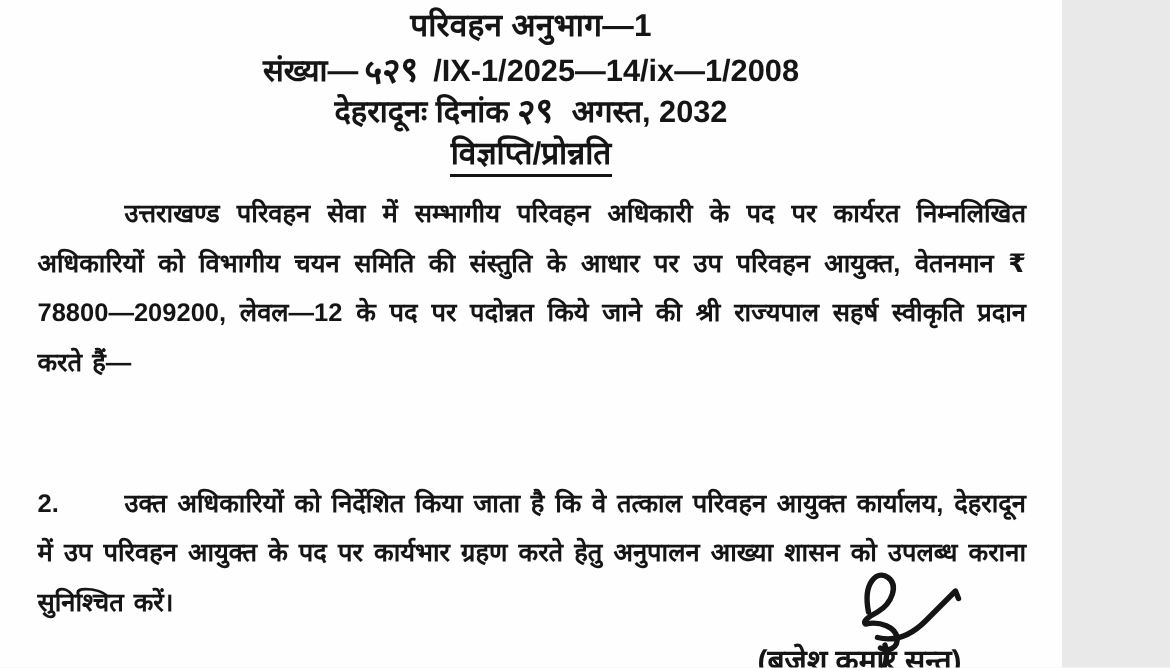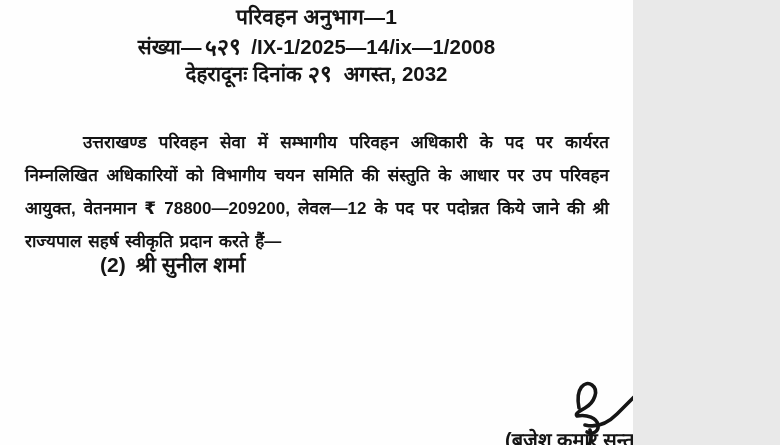--- a/index.html
+++ b/index.html
@@ -3,21 +3,21 @@
 <meta charset="utf-8">
 <style>
   html, body { margin: 0; padding: 0; }
   body {
     width: 780px; height: 445px;
     background: #e9e9e9;
     font-family: "Liberation Sans", "DejaVu Sans", sans-serif;
   }
   .page {
     position: relative;
-    width: 633px; height: 445px;
+    width: 708px; height: 445px;
     background: #fefefe;
     overflow: hidden;
     color: #151515;
     font-weight: 700;
   }
   .abs { position: absolute; }
   .centered { left: 0; right: 0; text-align: center; }
 
   .section-title {
     top: 2px;
@@ -89,29 +89,32 @@
   <div class="abs centered section-title">परिवहन अनुभाग—1</div>
 
   <div class="abs centered ref-line">
     <span>संख्या—</span><span class="hw">५२९</span><span>/IX-1/2025—14/ix—1/2008</span>
   </div>
 
   <div class="abs centered date-line">
     <span>देहरादूनः दिनांक</span><span class="hw day">२९</span><span>अगस्त, 2032</span>
   </div>
 
+  <div class="abs centered subject">
+    <span class="underline">विज्ञप्ति/प्रोन्नति</span>
+  </div>
 
   <div class="abs para para-1">उत्तराखण्ड परिवहन सेवा में सम्भागीय परिवहन अधिकारी के पद पर कार्यरत निम्नलिखित अधिकारियों को विभागीय चयन समिति की संस्तुति के आधार पर उप परिवहन आयुक्त, वेतनमान ₹ 78800—209200, लेवल—12 के पद पर पदोन्नत किये जाने की श्री राज्यपाल सहर्ष स्वीकृति प्रदान करते हैं—</div>
 
   <div class="abs officer-list">
-    <div class="officer-row">
-      <span class="idx">(2)</span><span>श्री सुनील शर्मा</span>
-    </div>
   </div>
 
+  <div class="abs para para-2">
+    <span class="para-num">2.</span><span>उक्त अधिकारियों को निर्देशित किया जाता है कि वे तत्काल परिवहन आयुक्त कार्यालय, देहरादून में उप परिवहन आयुक्त के पद पर कार्यभार ग्रहण करते हेतु अनुपालन आख्या शासन को उपलब्ध कराना सुनिश्चित करें।</span>
+  </div>
 
   <svg class="abs signature" viewBox="0 0 120 72" fill="none" stroke="#151515" stroke-width="3.6" stroke-linecap="round" stroke-linejoin="round">
     <path d="M34,30 C30,10 40,2 47,7 C54,12 50,24 40,30 C33,34 30,36 32,38 C42,36 52,40 53,47 C54,54 47,57 42,54"></path>
     <path d="M45,52 C47,58 46,65 42,71"></path>
     <path d="M40,47 C52,50 62,46 72,36 L92,16 L94,21"></path>
   </svg>
 
   <div class="abs signatory-name">(ब्रजेश कुमार सन्त)</div>
 
 </div>

